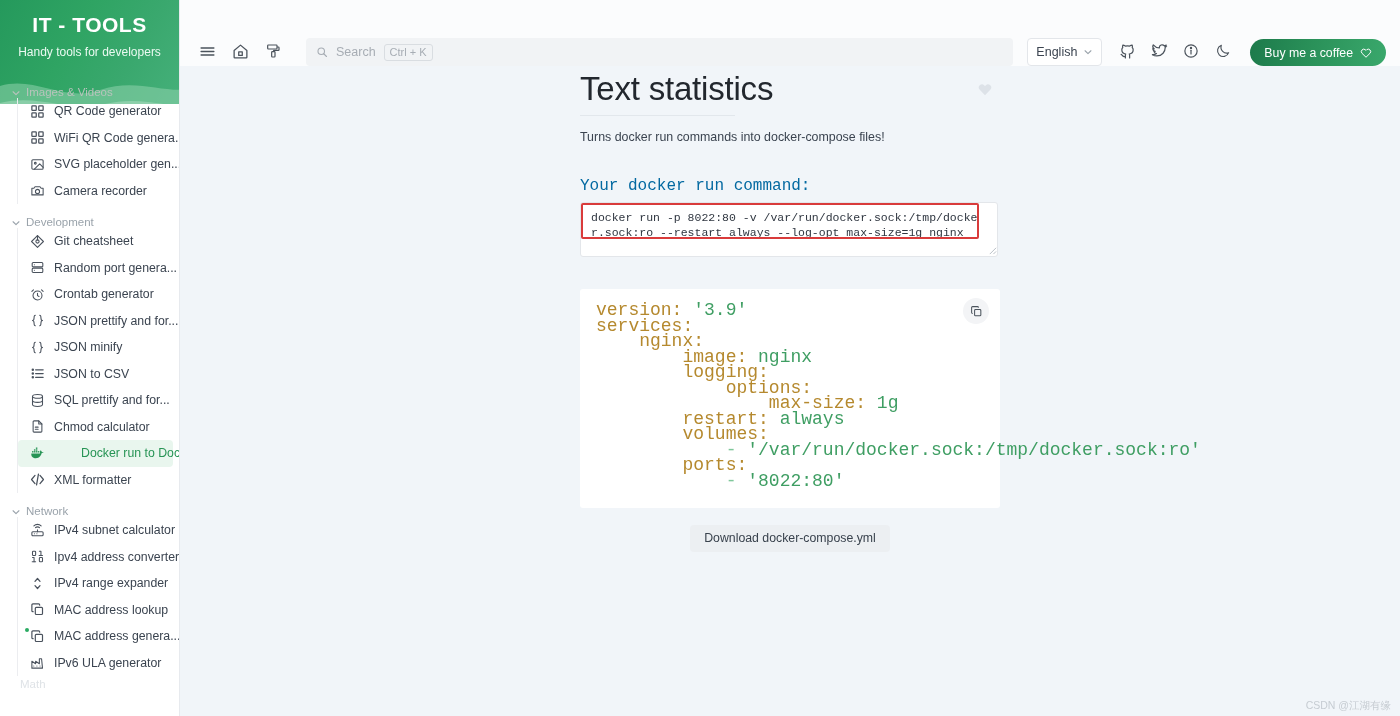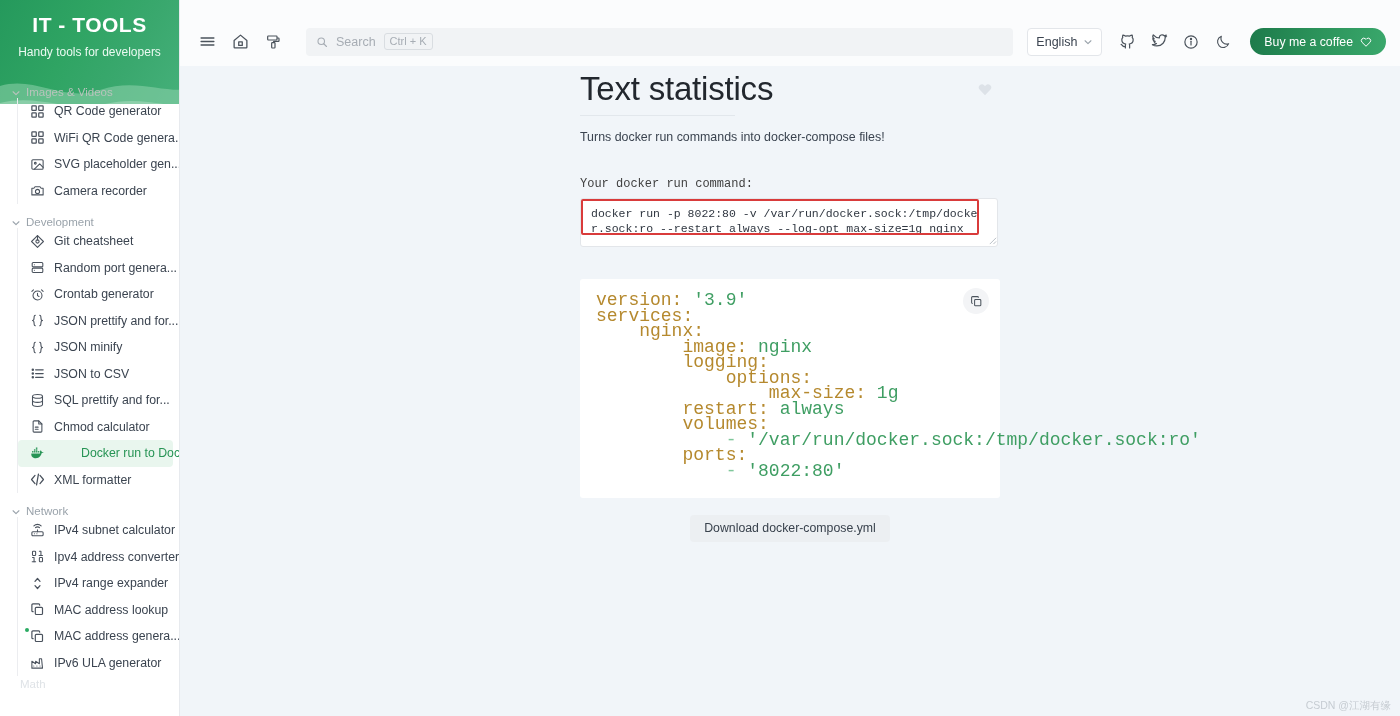--- a/index.html
+++ b/index.html
@@ -93,21 +93,21 @@
   }
   .group-head-first { color: #b8c3bc; }
   #partial-group {
     color: #dfe3e7; font-size: 11.5px; padding-left: 12px; padding-top: 2px;
   }
 
   
   #topbar {
     position: absolute; left: 180px; top: 0; right: 0; height: 66px;
     background: #fbfcfd;
-    display: flex; align-items: center;
+    display: flex; align-items: flex-end;
     padding: 17px 14px 0 12px;
     z-index: 4;
   }
   .tb-icon-btn {
     width: 30px; height: 30px;
     display: flex; align-items: center; justify-content: center;
     color: #4b535c; border-radius: 5px; flex: 0 0 auto;
   }
   #search-box {
     flex: 1 1 auto;
@@ -157,26 +157,26 @@
   #title-row { display: flex; align-items: center; justify-content: space-between; }
   #page-title {
     font-size: 33px; font-weight: 400; color: #22272e;
     letter-spacing: -0.2px;
   }
   #fav-heart { width: 16px; height: 15px; color: #dde2e8; margin-right: 7px; }
   #title-rule { height: 1px; background: #e2e7ec; width: 155px; margin-top: 7px; }
   #page-desc { font-size: 12.4px; color: #3b4450; margin-top: 14px; }
   #input-label {
     font-family: "Liberation Mono", monospace;
-    font-size: 12px; color: #404040;
+    font-size: 16px; color: #0369a1;
     margin-top: 33px;
   }
   #cmd-wrap { position: relative; margin-top: 7px; }
   #cmd-area {
-    width: 418px; height: 49px;
+    width: 418px; height: 55px;
     background: #fff;
     border: 1px solid #e3e6ea;
     border-radius: 3px;
     padding: 7px 10px;
     font-family: "Liberation Mono", monospace;
     font-size: 11.5px; line-height: 15px;
     color: #2f3640;
     white-space: pre-wrap; word-break: break-all;
     overflow: hidden;
   }

